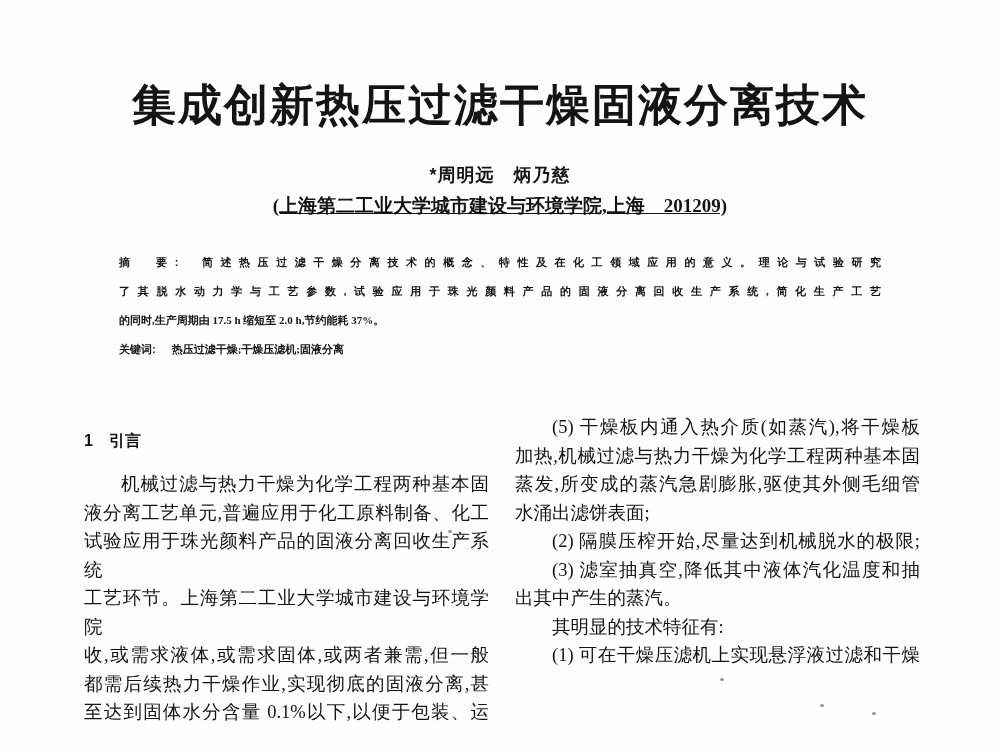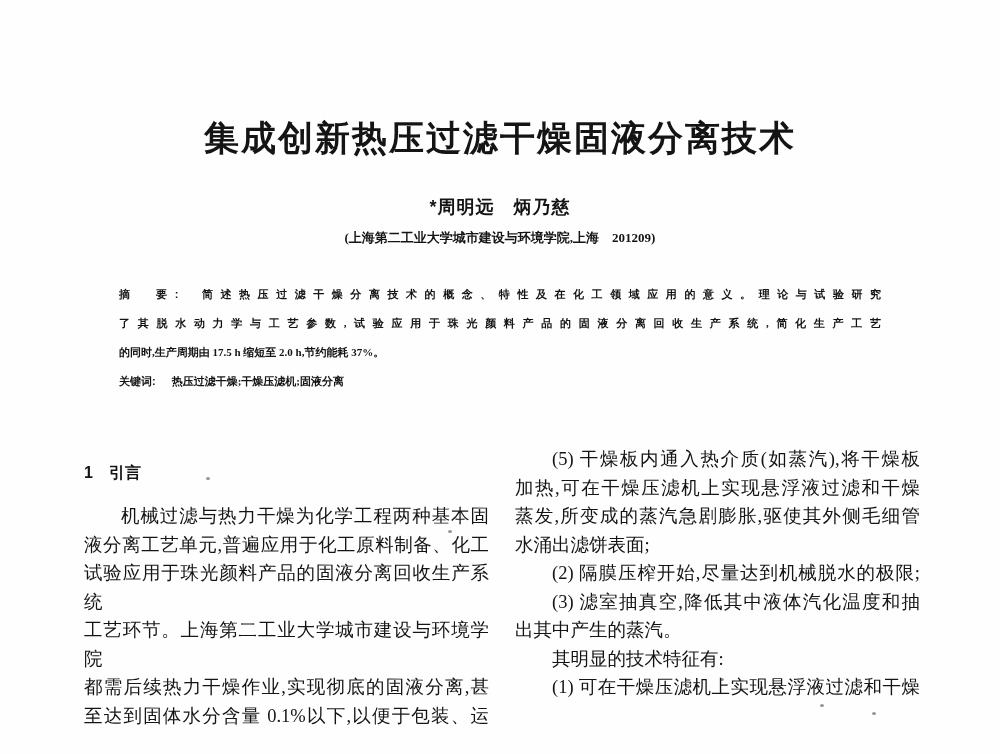--- a/index.html
+++ b/index.html
@@ -6,43 +6,44 @@
   .page{
     position:relative;
     width:1000px;height:754px;
     background:#fefefe;
     overflow:hidden;
     color:#141414;
     font-family:"Liberation Serif","DejaVu Serif",serif;
   }
   .title{
     margin:0;
-    padding-top:116px;
+    padding-top:84px;
     text-align:center;
-    font-size:35px;
+    font-size:44px;
     font-weight:700;
     letter-spacing:2px;
     line-height:44px;
-    font-family:Liberation Sans, sans-serif;
+    font-family:Liberation Serif, serif;
   }
   .authors{
     margin-top:36px;
     text-align:center;
     font-size:18px;
     font-weight:700;
     letter-spacing:1px;
     line-height:22px;
     font-family:"Liberation Sans","DejaVu Sans",sans-serif;
   }
   .affiliation{
     margin-top:8px;
     text-align:center;
-    font-size:13px;
+    font-size:19px;
     line-height:24px;
     font-weight:600;
+    text-decoration:underline;
   }
   .abstract{
     margin:30px auto 0;
     width:762px;
     font-size:11px;
     line-height:29px;
     font-weight:600;
   }
   .ab-line{text-align:justify;}
   .ab-line.stretch{text-align-last:justify;}
@@ -106,29 +107,30 @@
 
   <div class="columns">
     <div class="col col-left">
       <h2 class="sec-heading">1 引言</h2>
       <div class="body-text">
 
       <div class="line indent stretch">机械过滤与热力干燥为化学工程两种基本固</div>
           <div class="line stretch">液分离工艺单元,普遍应用于化工原料制备、化工</div>
           <div class="line stretch">试验应用于珠光颜料产品的固液分离回收生产系统</div>
           <div class="line stretch">工艺环节。上海第二工业大学城市建设与环境学院</div>
+          <div class="line stretch">收,或需求液体,或需求固体,或两者兼需,但一般</div>
           <div class="line stretch">都需后续热力干燥作业,实现彻底的固液分离,甚</div>
           <div class="line stretch">至达到固体水分含量 0.1%以下,以便于包装、运</div>
         </div>
     </div>
     <div class="col col-right">
       <div class="body-text">
 
       <div class="line indent stretch">(5) 干燥板内通入热介质(如蒸汽),将干燥板</div>
-          <div class="line stretch">加热,可在干燥压滤机上实现悬浮液过滤和干燥</div>
+          <div class="line stretch">加热,机械过滤与热力干燥为化学工程两种基本固</div>
           <div class="line stretch">蒸发,所变成的蒸汽急剧膨胀,驱使其外侧毛细管</div>
           <div class="line">水涌出滤饼表面;</div>
           <div class="line indent stretch">(2) 隔膜压榨开始,尽量达到机械脱水的极限;</div>
           <div class="line indent stretch">(3) 滤室抽真空,降低其中液体汽化温度和抽</div>
           <div class="line">出其中产生的蒸汽。</div>
           <div class="line indent">其明显的技术特征有:</div>
           <div class="line indent stretch">(1) 可在干燥压滤机上实现悬浮液过滤和干燥</div>
         </div>
     </div>
   </div>

